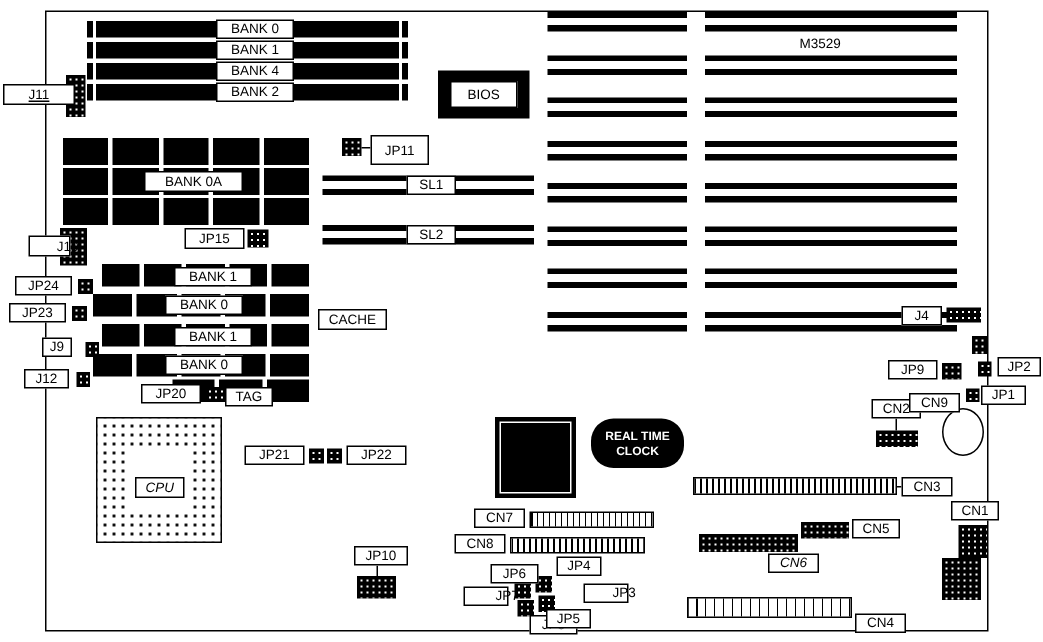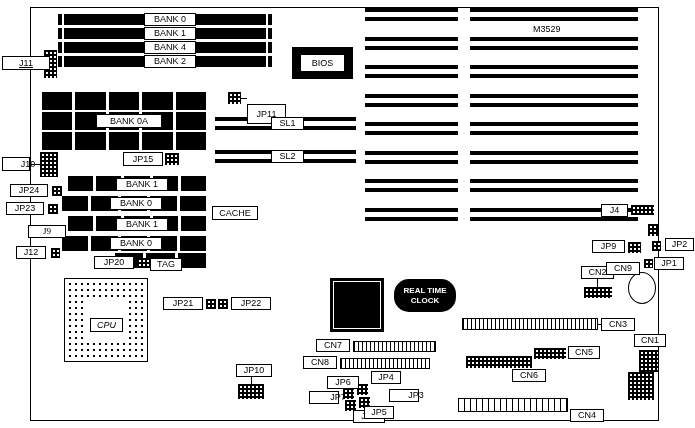--- a/index.html
+++ b/index.html
@@ -76,30 +76,30 @@
     </div>
     <div class="c chiprow" style="left: 42px; top: 132px; width: 164px; height: 18px;">
       <div class="rowchip" style="left: 0px; width: 30.4px;"></div>
       <div class="rowchip" style="left: 33.4px; width: 30.4px;"></div>
       <div class="rowchip" style="left: 66.8px; width: 30.4px;"></div>
       <div class="rowchip" style="left: 100.2px; width: 30.4px;"></div>
       <div class="rowchip" style="left: 133.6px; width: 30.4px;"></div>
     </div>
     <div class="c label" style="left: 96px; top: 114px; width: 66px; height: 14px;">BANK 0A</div>
     <div class="c jumper" style="left: 228px; top: 92px; width: 13px; height: 12px;"></div>
-    <div class="c label" style="left: 247px; top: 104px; width: 39px; height: 20px;">JP11</div>
+    <div class="c label" style="left: 247px; top: 90px; width: 39px; height: 20px;">JP11</div>
     <div class="c leader" style="left: 241px; top: 98px; width: 6px; height: 1px;"></div>
     <div class="c slot" style="left: 215px; top: 117px; width: 141px; height: 13px;"></div>
     <div class="c label" style="left: 271px; top: 117px; width: 33px; height: 13px;">SL1</div>
     <div class="c slot" style="left: 215px; top: 150px; width: 141px; height: 13px;"></div>
     <div class="c label" style="left: 271px; top: 150px; width: 33px; height: 13px; text-align: right;">SL2</div>
     <div class="c label" style="left: 123px; top: 152px; width: 40px; height: 14px;">JP15</div>
     <div class="c jumper" style="left: 165px; top: 153px; width: 14px; height: 12px;"></div>
     <div class="c dotgrid" style="left: 40px; top: 152px; width: 18px; height: 25px;"></div>
-    <div class="c label" style="left: 2px; top: 157px; width: 28px; height: 14px; padding-left: 24px;">J10</div>
+    <div class="c label" style="left: 19px; top: 157px; width: 28px; height: 14px; padding-left: 24px;">J10</div>
     <div class="c leader" style="left: 30px; top: 164px; width: 10px; height: 1px;"></div>
     <div class="c chiprow" style="left: 68px; top: 176px; width: 138px; height: 15px;">
       <div class="rowchip" style="left: 0px; width: 25.2px;"></div>
       <div class="rowchip" style="left: 28.2px; width: 25.2px;"></div>
       <div class="rowchip" style="left: 56.4px; width: 25.2px;"></div>
       <div class="rowchip" style="left: 84.6px; width: 25.2px;"></div>
       <div class="rowchip" style="left: 112.8px; width: 25.2px;"></div>
     </div>
     <div class="c chiprow" style="left: 62px; top: 196px; width: 144px; height: 15px;">
       <div class="rowchip" style="left: 0px; width: 26.4px;"></div>
@@ -130,21 +130,21 @@
     <div class="c label" style="left: 116px; top: 178px; width: 52px; height: 13px;">BANK 1</div>
     <div class="c label" style="left: 110px; top: 197px; width: 52px; height: 13px;">BANK 0</div>
     <div class="c label" style="left: 116px; top: 218px; width: 52px; height: 13px;">BANK 1</div>
     <div class="c label" style="left: 110px; top: 237px; width: 52px; height: 13px;">BANK 0</div>
     <div class="c label" style="left: 212px; top: 206px; width: 46px; height: 14px;">CACHE</div>
     <div class="c label" style="left: 150px; top: 258px; width: 32px; height: 13px;">TAG</div>
     <div class="c label" style="left: 10px; top: 184px; width: 38px; height: 13px;">JP24</div>
     <div class="c jumper" style="left: 52px; top: 186px; width: 10px; height: 10px;"></div>
     <div class="c label" style="left: 6px; top: 202px; width: 38px; height: 13px;">JP23</div>
     <div class="c jumper" style="left: 48px; top: 204px; width: 10px; height: 10px;"></div>
-    <div class="c label" style="left: 28px; top: 225px; width: 38px; height: 13px; font-family: Liberation Serif, serif;">J9</div>
+    <div class="c label" style="left: 28px; top: 225px; width: 20px; height: 13px;">J9</div>
     <div class="c jumper" style="left: 57px; top: 228px; width: 9px; height: 10px;"></div>
     <div class="c label" style="left: 16px; top: 246px; width: 30px; height: 13px;">J12</div>
     <div class="c jumper" style="left: 51px; top: 248px; width: 9px; height: 10px;"></div>
     <div class="c label" style="left: 94px; top: 256px; width: 40px; height: 13px;">JP20</div>
     <div class="c jumper" style="left: 137px; top: 258px; width: 12px; height: 10px;"></div>
     <div class="c cpusocket" style="left: 64px; top: 278px; width: 84px; height: 84px;"></div>
     <div class="c label" style="left: 90px; top: 318px; width: 33px; height: 14px; font-style: italic;">CPU</div>
     <div class="c label" style="left: 163px; top: 297px; width: 40px; height: 13px;">JP21</div>
     <div class="c jumper" style="left: 206px; top: 299px; width: 10px; height: 10px;"></div>
     <div class="c jumper" style="left: 218px; top: 299px; width: 10px; height: 10px;"></div>
@@ -169,21 +169,21 @@
     <div class="c label" style="left: 654px; top: 257px; width: 30px; height: 13px;">JP1</div>
     <div class="c circle" style="left: 628px; top: 272px; width: 28px; height: 32px;"></div>
     <div class="c strip" style="left: 462px; top: 318px; width: 136px; height: 12px;"></div>
     <div class="c label" style="left: 601px; top: 318px; width: 34px; height: 13px;">CN3</div>
     <div class="c leader" style="left: 598px; top: 324px; width: 3px; height: 1px;"></div>
     <div class="c label" style="left: 634px; top: 334px; width: 32px; height: 13px;">CN1</div>
     <div class="c dotgrid" style="left: 639px; top: 350px; width: 19px; height: 22px;"></div>
     <div class="c dotgrid" style="left: 534px; top: 348px; width: 32px; height: 11px;"></div>
     <div class="c label" style="left: 568px; top: 346px; width: 32px; height: 13px;">CN5</div>
     <div class="c dotgrid" style="left: 466px; top: 356px; width: 66px; height: 12px;"></div>
-    <div class="c label" style="left: 512px; top: 369px; width: 34px; height: 13px;">CN6</div>
+    <div class="c label" style="left: 512px; top: 369px; width: 34px; height: 13px; font-style: italic;">CN6</div>
     <div class="c label" style="left: 316px; top: 339px; width: 34px; height: 13px;">CN7</div>
     <div class="c strip" style="left: 353px; top: 341px; width: 83px; height: 11px;"></div>
     <div class="c label" style="left: 303px; top: 356px; width: 34px; height: 13px;">CN8</div>
     <div class="c strip" style="left: 340px; top: 358px; width: 90px; height: 11px;"></div>
     <div class="c label" style="left: 236px; top: 364px; width: 36px; height: 13px;">JP10</div>
     <div class="c leader" style="left: 251px; top: 377px; width: 1px; height: 7px;"></div>
     <div class="c dotgrid" style="left: 238px; top: 384px; width: 26px; height: 15px;"></div>
     <div class="c label" style="left: 327px; top: 376px; width: 32px; height: 13px;">JP6</div>
     <div class="c label" style="left: 371px; top: 371px; width: 30px; height: 13px;">JP4</div>
     <div class="c label" style="left: 309px; top: 391px; width: 30px; height: 13px; padding-left: 28px;">JP7</div>

